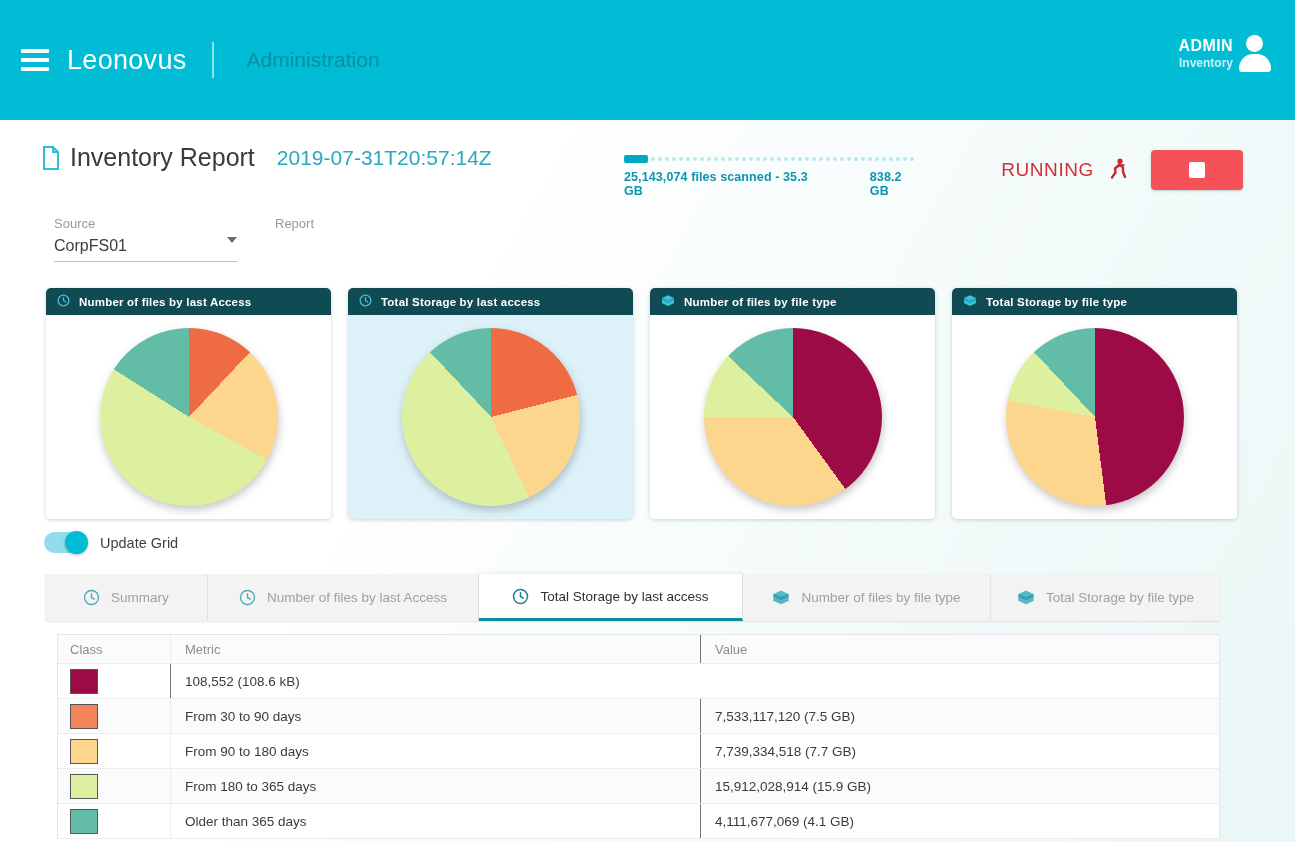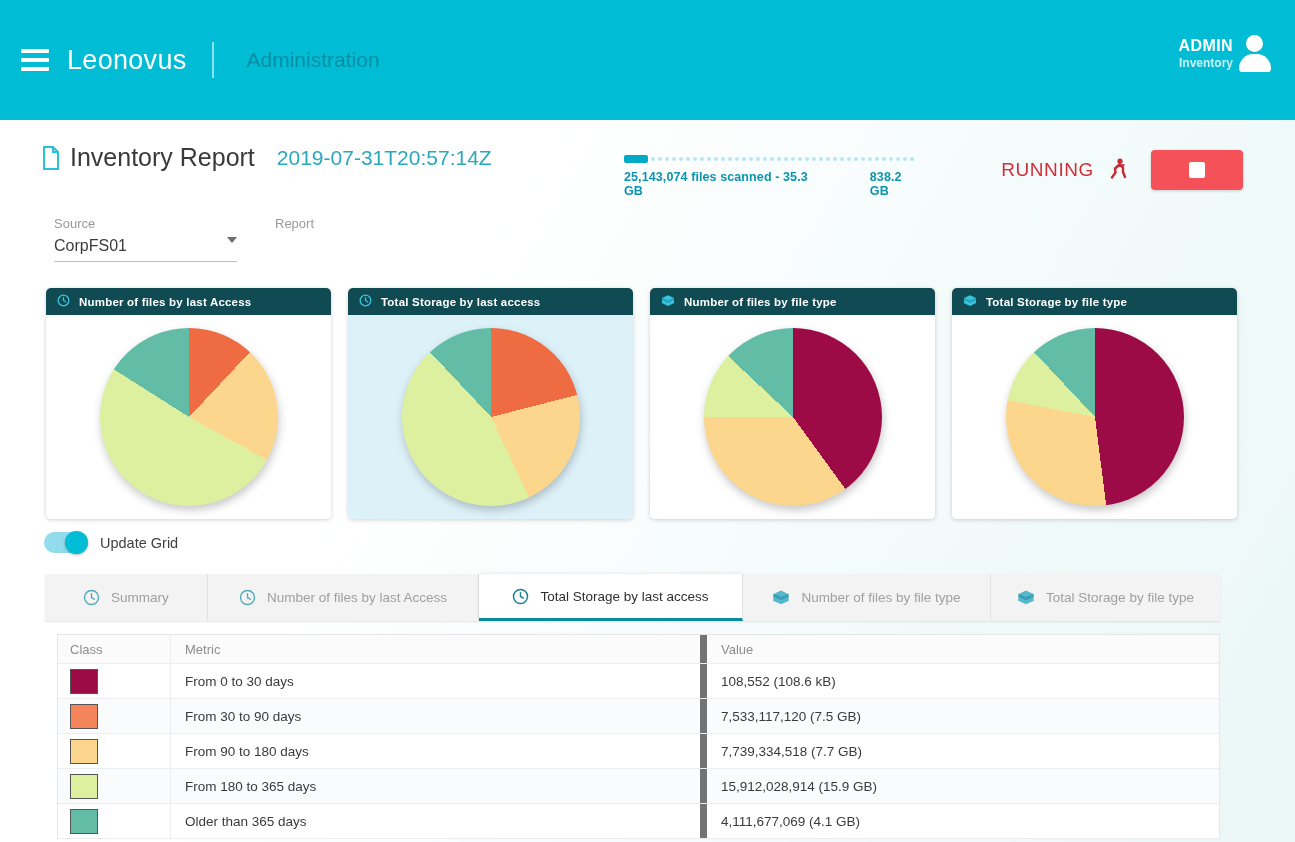--- a/index.html
+++ b/index.html
@@ -170,21 +170,21 @@
     position: absolute; left: 57px; top: 634px; width: 1163px;
     background: #ffffff; border: 1px solid #e6e6e6; border-bottom: none;
   }
   .trow { display: flex; align-items: center; height: 35px; border-bottom: 1px solid #ededed; }
   .trow.head { height: 29px; background: #fbfbfb; }
   .trow.alt { background: #fafbfc; }
   .cell-class { width: 112px; padding-left: 12px; display:flex; align-items:center; }
   .cell-metric { width: 530px; padding-left: 14px; font-size: 13.5px; color: #3b3b3b;
                  border-left: 1px solid #ededed; height: 100%; display:flex; align-items:center; }
   .cell-value { flex: 1; padding-left: 14px; font-size: 13.5px; color: #3b3b3b;
-                border-left: 7px solid #737373; height: 100%; display:flex; align-items:center; }
+                border-left: 1px solid #737373; height: 100%; display:flex; align-items:center; }
   .trow.head .cell-metric, .trow.head .cell-value, .trow.head .cell-class {
     font-size: 13px; color: #8d8d8d;
   }
   .swatch { width: 28px; height: 25px; border: 1px solid #555; }
 </style>
 </head>
 <body>
 
 <div class="page">
 
@@ -431,21 +431,20 @@
   <div class="table">
     <div class="trow head">
       <div class="cell-class">Class</div>
       <div class="cell-metric">Metric</div>
       <div class="cell-value">Value</div>
     </div>
     <div class="trow">
       <div class="cell-class">
         <span class="swatch" style="background: rgb(156, 11, 70);"></span>
       </div>
-      <div class="cell-metric">From 0 to 30 days</div>
       <div class="cell-value">108,552 (108.6 kB)</div>
     </div>
     <div class="trow alt">
       <div class="cell-class">
         <span class="swatch" style="background: rgb(244, 132, 90);"></span>
       </div>
       <div class="cell-metric">From 30 to 90 days</div>
       <div class="cell-value">7,533,117,120 (7.5 GB)</div>
     </div>
     <div class="trow">

